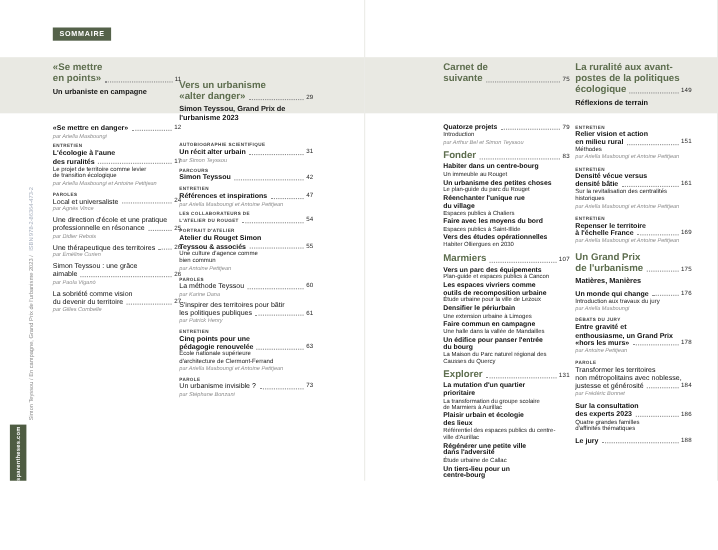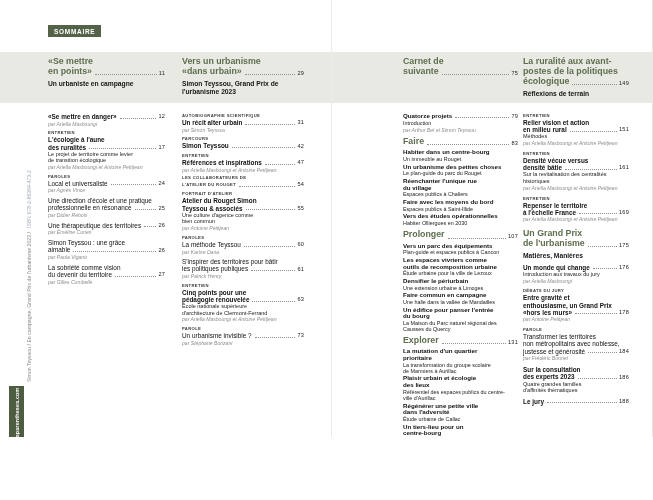--- a/index.html
+++ b/index.html
@@ -11,21 +11,21 @@
   .sommaire{position:absolute;left:48px;top:25px;background:#55624a;color:#fff;font-size:6.5px;
             font-weight:bold;letter-spacing:.7px;padding:2.5px 6px 2px;}
   .spine{position:absolute;left:26px;top:382px;width:278px;transform:rotate(-90deg);
          transform-origin:0 0;font-size:5.2px;color:#8b8b8b;white-space:nowrap;}
   .spine .isbn{color:#a4adbc;margin-left:4px;}
   .pubbadge{position:absolute;left:9px;top:472px;width:86px;height:15px;transform:rotate(-90deg);
             transform-origin:0 0;background:#4e5c42;color:#fff;font-size:5.3px;font-weight:bold;
             display:flex;align-items:center;justify-content:center;letter-spacing:.2px;}
   .col{position:absolute;top:57px;}
   .c0{left:48px;width:117px;}
-  .c1{left:182px;width:122px;}
+  .c1{left:163px;width:122px;margin-top:16px;}
   .c2{left:371px;width:115px;margin-left:32px;}
   .c3{left:523px;width:106px;}
   .col-header{height:56px;}
   .hl{font-size:8.8px;font-weight:bold;color:#5e6e4f;line-height:1.13;white-space:nowrap;}
   .row{display:flex;align-items:flex-end;}
   .row .dots{flex:1;border-bottom:1px dotted #8f8f8f;margin:0 2px 1.5px 3px;min-width:5px;}
   .row .pg{font-size:5.6px;font-weight:normal;color:#222;line-height:1.25;letter-spacing:.2px;}
   .subtitle{font-size:6.7px;font-weight:bold;color:#151515;margin-top:3px;line-height:1.18;}
   .entry{margin-bottom:3.4px;}
   .cat{font-size:4.2px;font-weight:bold;color:#3a3a3a;letter-spacing:.35px;margin-bottom:1px;}
@@ -139,21 +139,21 @@
           <span class="dots"></span>
           <span class="pg">27</span>
         </div>
         <div class="by">par Gilles Combelle</div>
       </div>
     </div>
   <div class="col c1">
       <div class="col-header">
         <div class="hl">Vers un urbanisme</div>
         <div class="row">
-          <span class="hl">«dans urbain»</span>
+          <span class="hl">«alter danger»</span>
           <span class="dots"></span>
           <span class="pg">29</span>
         </div>
         <div class="subtitle">Simon Teyssou, Grand Prix de l'urbanisme 2023</div>
       </div>
       <div class="entry">
         <div class="cat">AUTOBIOGRAPHIE SCIENTIFIQUE</div>
         <div class="row">
           <span class="tl">Un récit alter urbain</span>
           <span class="dots"></span>
@@ -251,21 +251,21 @@
         <div class="row">
           <span class="tl">Quatorze projets</span>
           <span class="dots"></span>
           <span class="pg">79</span>
         </div>
         <div class="desc">Introduction</div>
         <div class="by">par Arthur Bel et Simon Teyssou</div>
       </div>
       <div class="entry head">
         <div class="row">
-          <span class="hl">Faire</span>
+          <span class="hl">Fonder</span>
           <span class="dots"></span>
           <span class="pg">83</span>
         </div>
       </div>
       <div class="entry">
         <div class="tl">Habiter dans un centre-bourg</div>
         <div class="desc">Un immeuble au Rouget</div>
       </div>
       <div class="entry">
         <div class="tl">Un urbanisme des petites choses</div>
@@ -279,21 +279,21 @@
       <div class="entry">
         <div class="tl">Faire avec les moyens du bord</div>
         <div class="desc">Espaces publics à Saint-Illide</div>
       </div>
       <div class="entry">
         <div class="tl">Vers des études opérationnelles</div>
         <div class="desc">Habiter Olliergues en 2030</div>
       </div>
       <div class="entry head">
         <div class="row">
-          <span class="hl">Prolonger</span>
+          <span class="hl">Marmiers</span>
           <span class="dots"></span>
           <span class="pg">107</span>
         </div>
       </div>
       <div class="entry">
         <div class="tl">Vers un parc des équipements</div>
         <div class="desc">Plan-guide et espaces publics à Cancon</div>
       </div>
       <div class="entry">
         <div class="tl">Les espaces vivriers comme</div>

